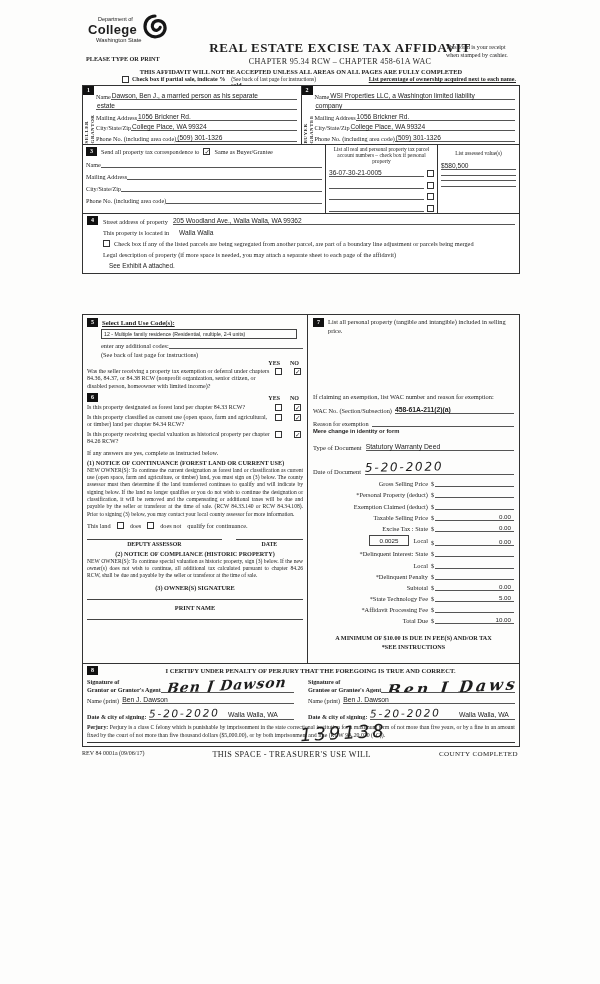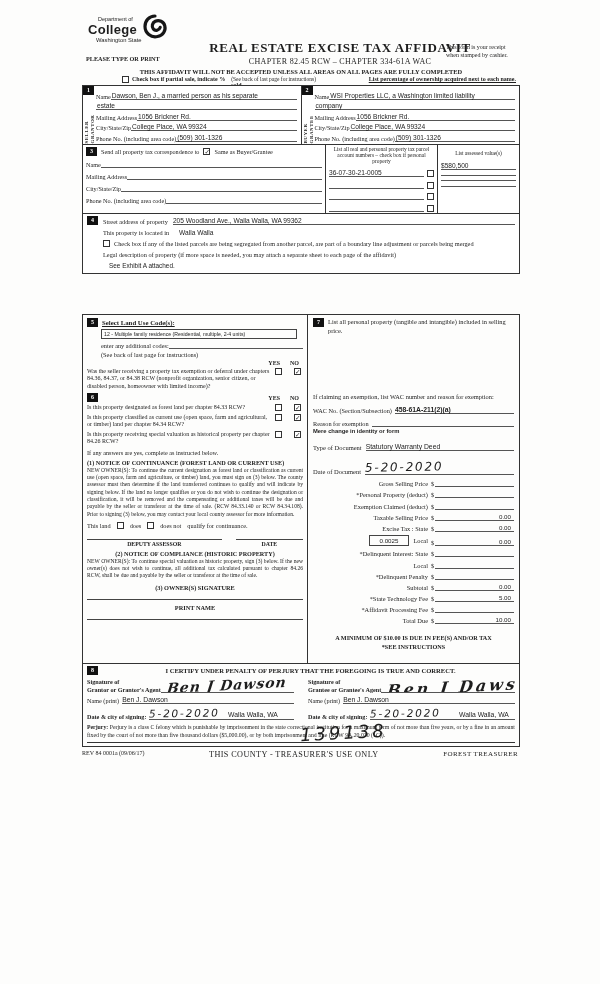--- a/index.html
+++ b/index.html
@@ -150,21 +150,21 @@
     <div class="logo">
       <div class="l1">Department of</div>
       <div class="l2">College</div>
       <div class="l3">Washington State</div>
       <svg width="30" height="30" viewBox="0 0 30 30">
         <path d="M15 4 C9 4 5 9 5 14.5 C5 21 11 26 17.5 24.5 C23 23.5 26 18.5 24.8 13.8 C23.8 9.5 19 7.5 15.3 9.3 C12.3 10.8 11.3 14.5 13.3 17 C15.3 19.4 19.3 18.4 20.2 15.4" fill="none" stroke="#161616" stroke-width="3.2" stroke-linecap="round"></path>
       </svg>
     </div>
     <div class="titleblock">
       <div class="title">REAL ESTATE EXCISE TAX AFFIDAVIT</div>
-      <div class="chapter">CHAPTER 82.45 RCW – CHAPTER 334-61A WAC</div>
+      <div class="chapter">CHAPTER 95.34 RCW – CHAPTER 458-61A WAC</div>
     </div>
     <div class="receipt">This form is your receipt when stamped by cashier.</div>
     <div class="typeprint bold">PLEASE TYPE OR PRINT</div>
     <div class="notaccepted">THIS AFFIDAVIT WILL NOT BE ACCEPTED UNLESS ALL AREAS ON ALL PAGES ARE FULLY COMPLETED</div>
     <div class="subrow">
       <span class="left">
         <span class="cb"></span>
         <span>Check box if partial sale, indicate %</span>
       </span>
       <span class="mid">
@@ -540,19 +540,19 @@
         </div>
       </div>
     </div>
     <div class="perjury">
       <span class="bold">Perjury:</span><span> Perjury is a class C felony which is punishable by imprisonment in the state correctional institution for a maximum term of not more than five years, or by a fine in an amount fixed by the court of not more than five thousand dollars ($5,000.00), or by both imprisonment and fine (RCW 9A.20.020 (1C)).</span>
     </div>
   </div>
 
   <div class="footer">
     <span class="rev">REV 84 0001a (09/06/17)</span>
-    <span class="tspace">THIS COUNTY - TREASURER'S USE ONLY</span>
-    <span class="ctreas">FOREST TREASURER</span>
+    <span class="tspace">THIS SPACE - TREASURER'S USE WILL</span>
+    <span class="ctreas">COUNTY COMPLETED</span>
   </div>
 
 </div>
 <div class="stamp">139138</div>
 </div>
 
 </body></html>

